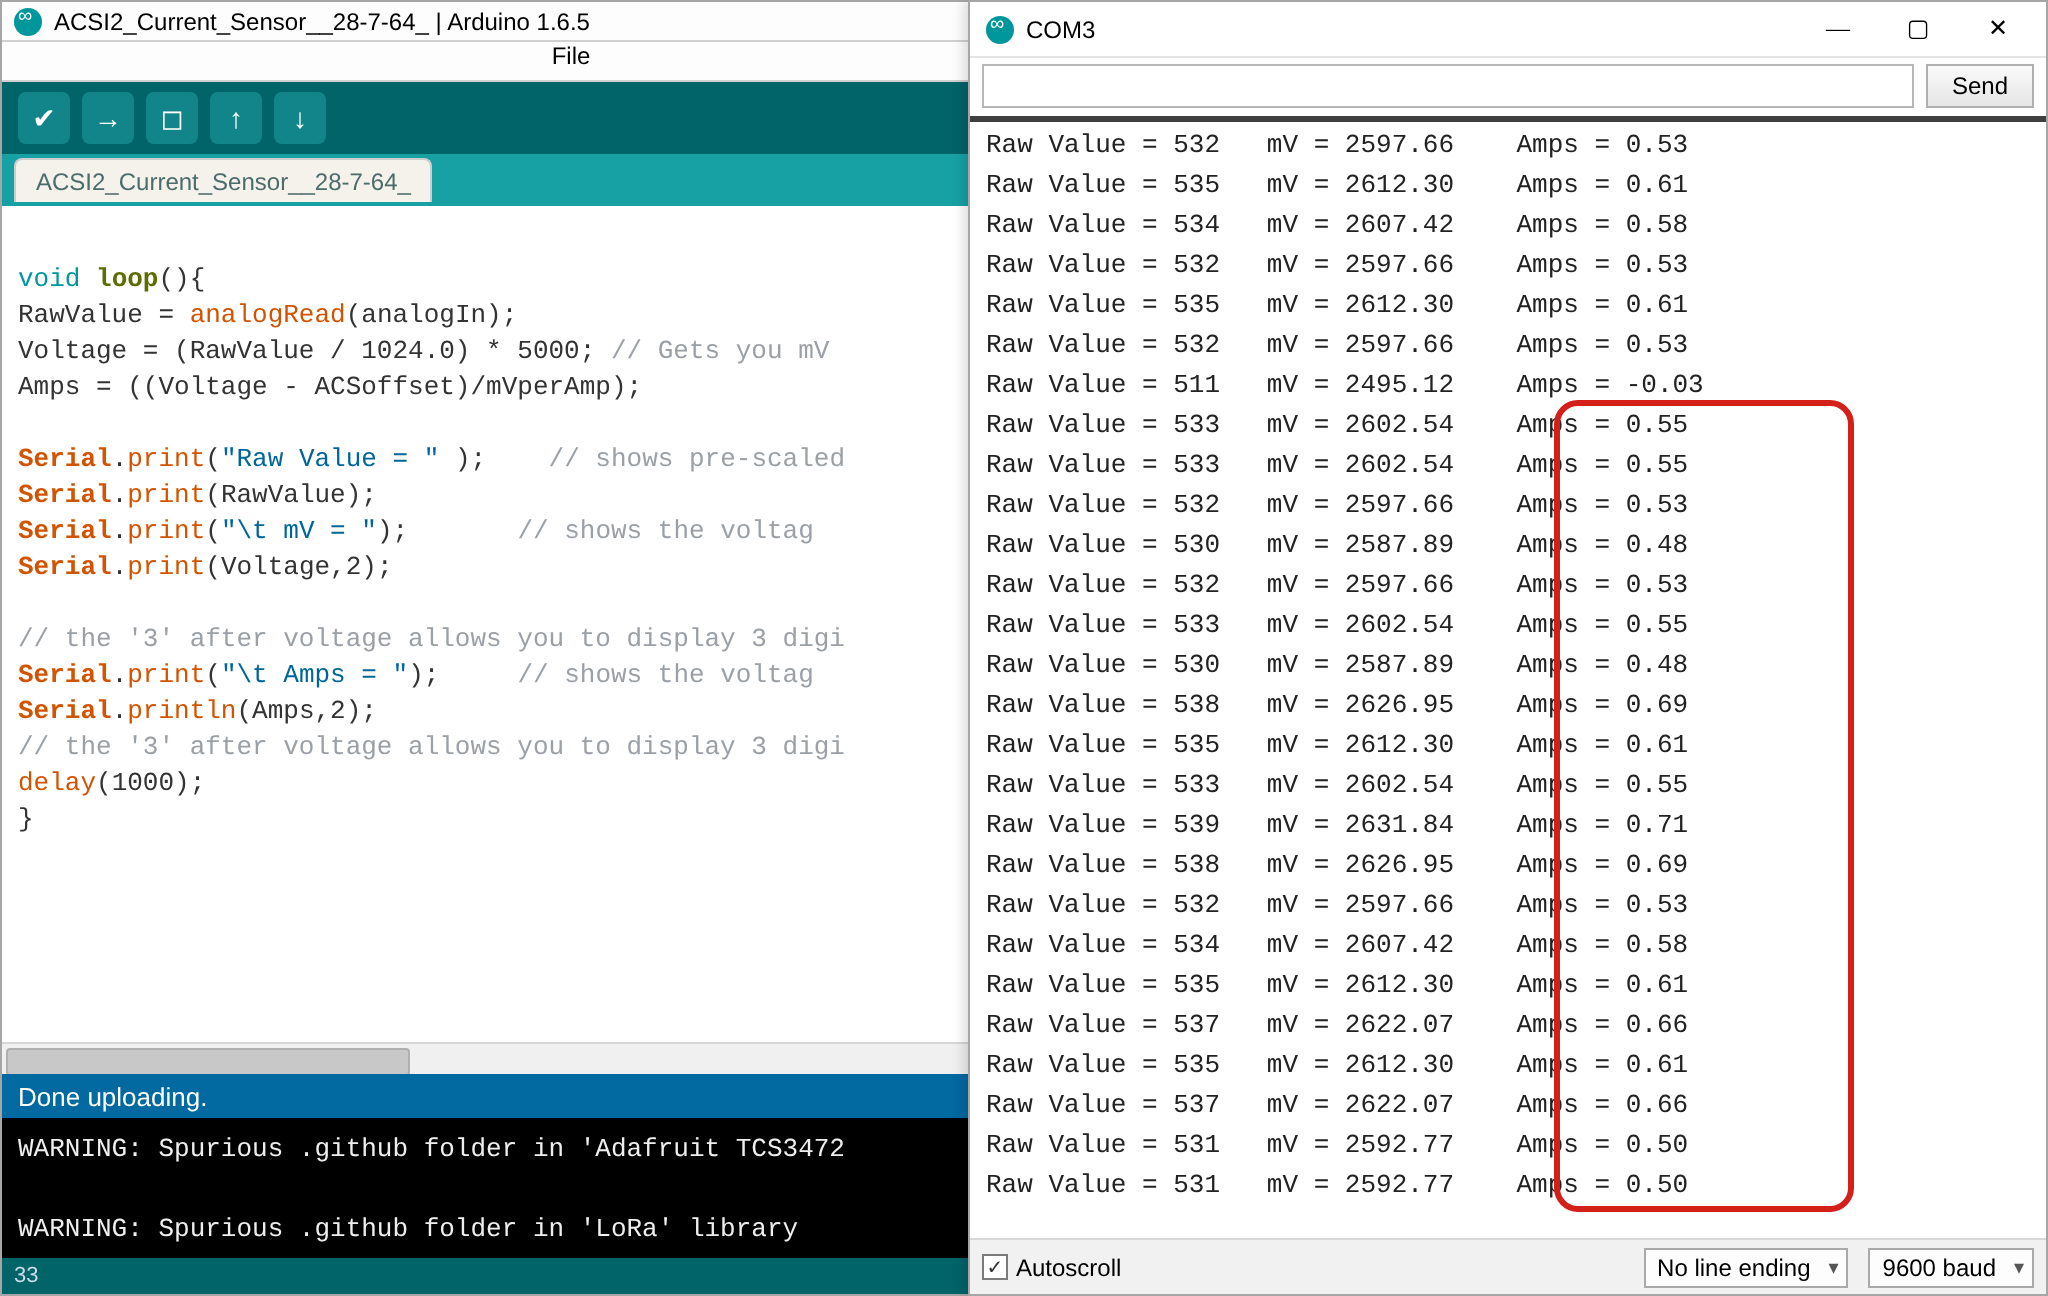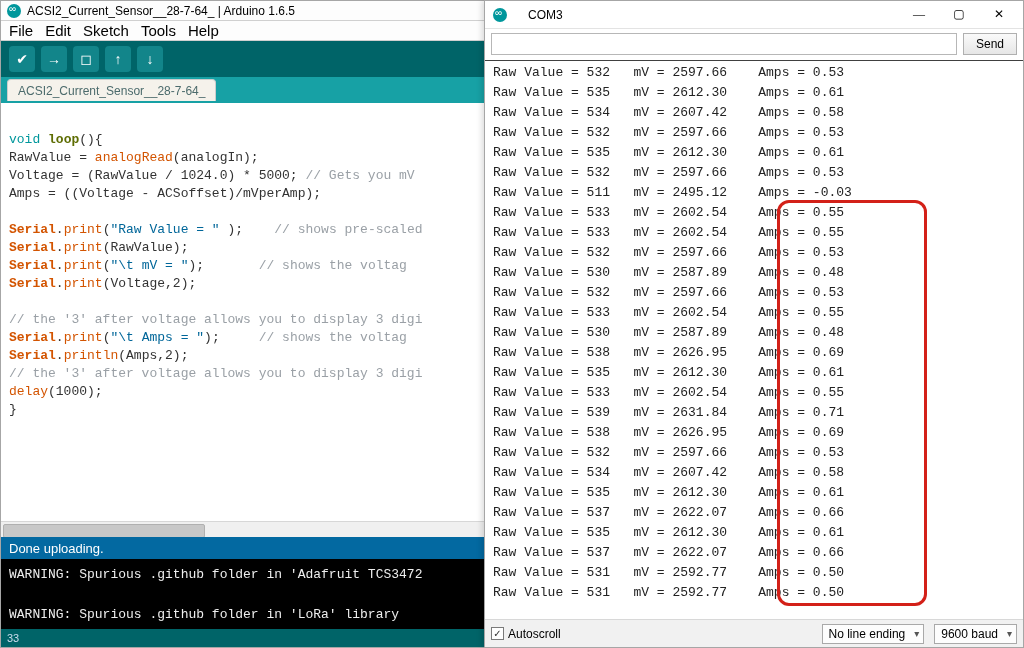--- a/index.html
+++ b/index.html
@@ -45,23 +45,24 @@
     font-size: 10px;
     position: absolute;
     top: -1px; left: 2px;
   }
   .ide-menubar {
     height: 20px;
     display: flex;
     align-items: center;
     gap: 12px;
     padding: 0 8px;
-    font-size: 15px;
+    font-size: 12px;
     background: #fdfdfd;
     border-bottom: 1px solid #d0d0d0;
+    flex-direction: column;
   }
   .ide-menubar span { cursor: default; }
   .ide-toolbar {
     height: 36px;
     background: #006468;
     display: flex;
     align-items: center;
     padding: 0 8px;
     gap: 6px;
   }
@@ -172,36 +173,36 @@
     flex-direction: column;
   }
   .serial-titlebar {
     height: 28px;
     background: #fff;
     border-bottom: 1px solid #e3e3e3;
     display: flex;
     align-items: center;
     padding: 0 4px 0 8px;
   }
-  .serial-titlebar .title { flex: 1; font-size: 12px; margin-left: 15px; }
+  .serial-titlebar .title { flex: 1; font-size: 12px; }
   .winbtn {
     width: 40px; height: 100%;
     display: flex;
     align-items: center;
     justify-content: center;
     font-family: "Segoe UI Symbol";
     font-size: 12px;
   }
   .serial-sendrow {
     height: 32px;
     display: flex;
-    align-items: flex-start;
+    align-items: flex-end;
     padding: 4px 6px;
     gap: 6px;
-    border-bottom: 1px solid #404040;
+    border-bottom: 3px solid #404040;
   }
   .serial-input {
     flex: 1;
     height: 22px;
     border: 1px solid #b7b7b7;
     background: #fff;
   }
   .send-btn {
     height: 22px;
     padding: 0 12px;

